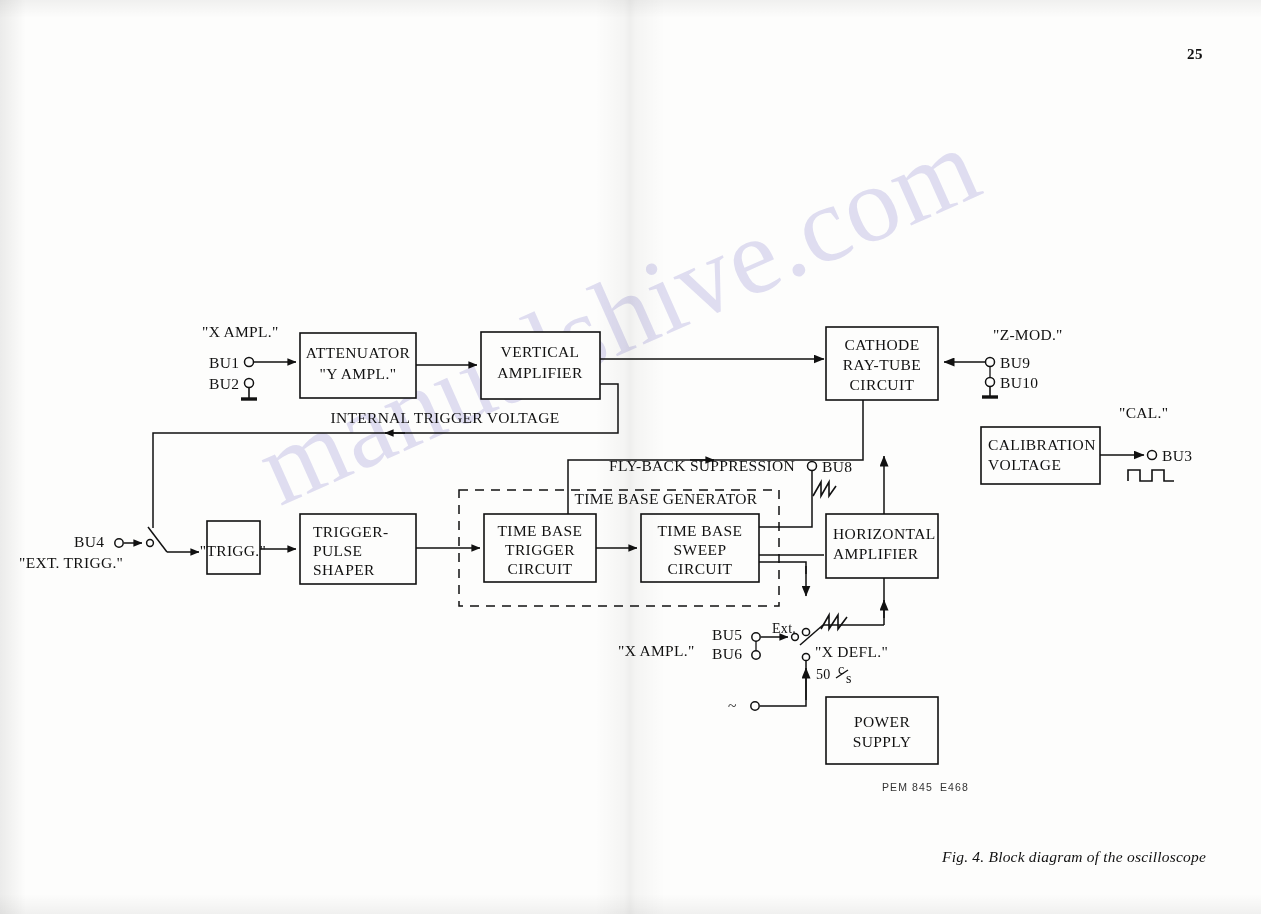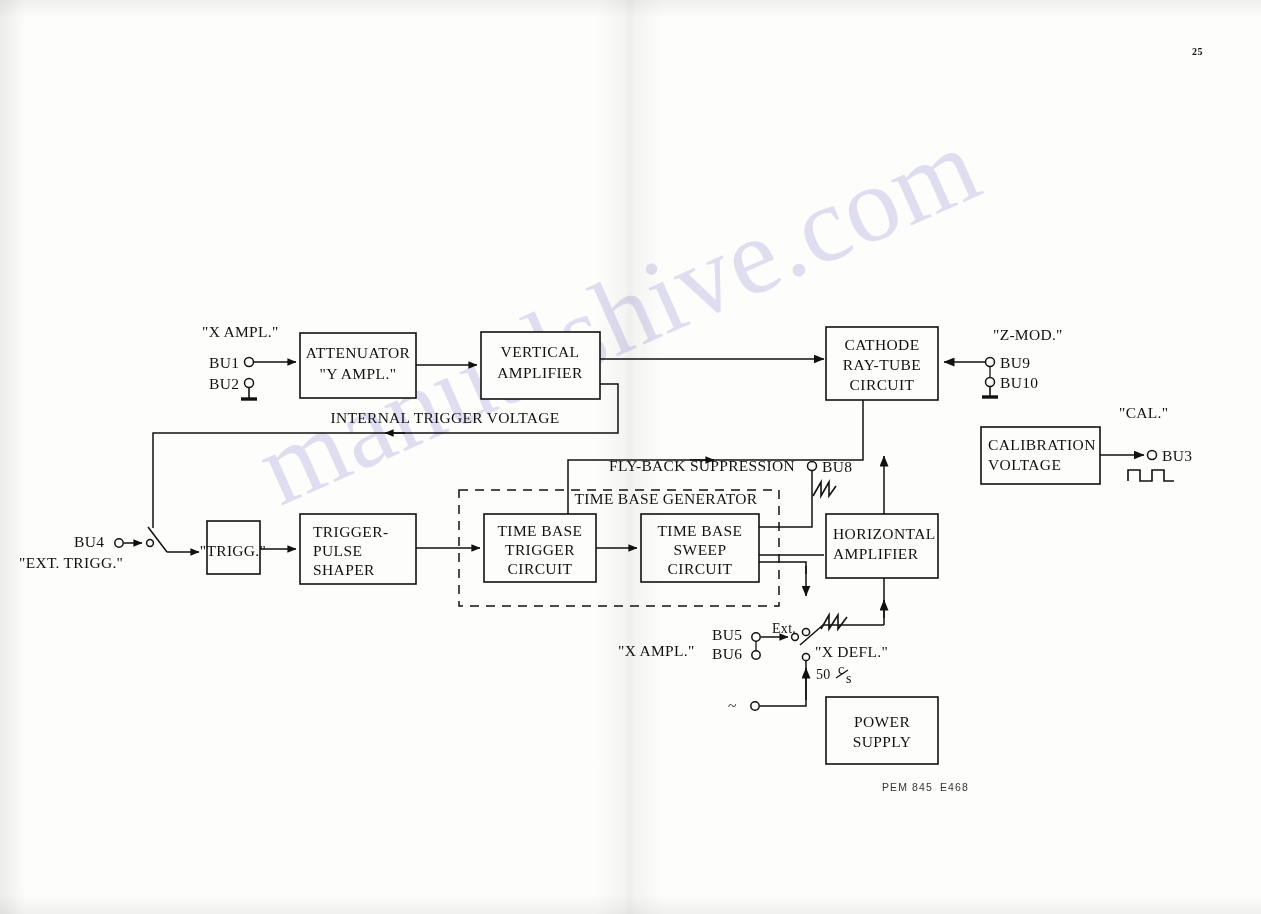--- a/index.html
+++ b/index.html
@@ -29,21 +29,21 @@
     pointer-events:none;user-select:none;
     font-family:"Liberation Serif", serif;
     font-size:108px;color:#9b96d6;opacity:.30;
     transform:rotate(-24deg);
     white-space:nowrap;letter-spacing:1px;
   }
 
   #pageno{
     position:absolute;right:58px;top:46px;
     font-family:"Liberation Serif", serif;
-    font-weight:bold;font-size:10px;letter-spacing:.5px;
+    font-weight:bold;font-size:15px;letter-spacing:.5px;
   }
 
   #caption{
     position:absolute;right:55px;top:848px;
     font-family:"Liberation Serif", serif;
     font-style:italic;font-size:15.5px;letter-spacing:.2px;
     white-space:nowrap;
   }
 
   #svgwrap{position:absolute;left:0;top:0;width:1261px;height:914px;}
@@ -225,18 +225,19 @@
     <text class="tsm" x="846" y="683" font-size="11">s</text>
 
     <rect class="blk" x="826" y="697" width="112" height="67"></rect>
     <text class="tblk" x="882" y="727" text-anchor="middle">POWER</text>
     <text class="tblk" x="882" y="747" text-anchor="middle">SUPPLY</text>
 
     <text class="tcode" x="882" y="791">PEM 845</text>
     <text class="tcode" x="940" y="791">E468</text>
   </svg>
 
+  <div id="caption">Fig. 4.  Block diagram of the oscilloscope</div>
 
   <div id="gutter"></div>
   <div id="edgeL"></div>
   <div id="edgeT"></div>
   <div id="edgeB"></div>
 </div>
 
 </body></html>

